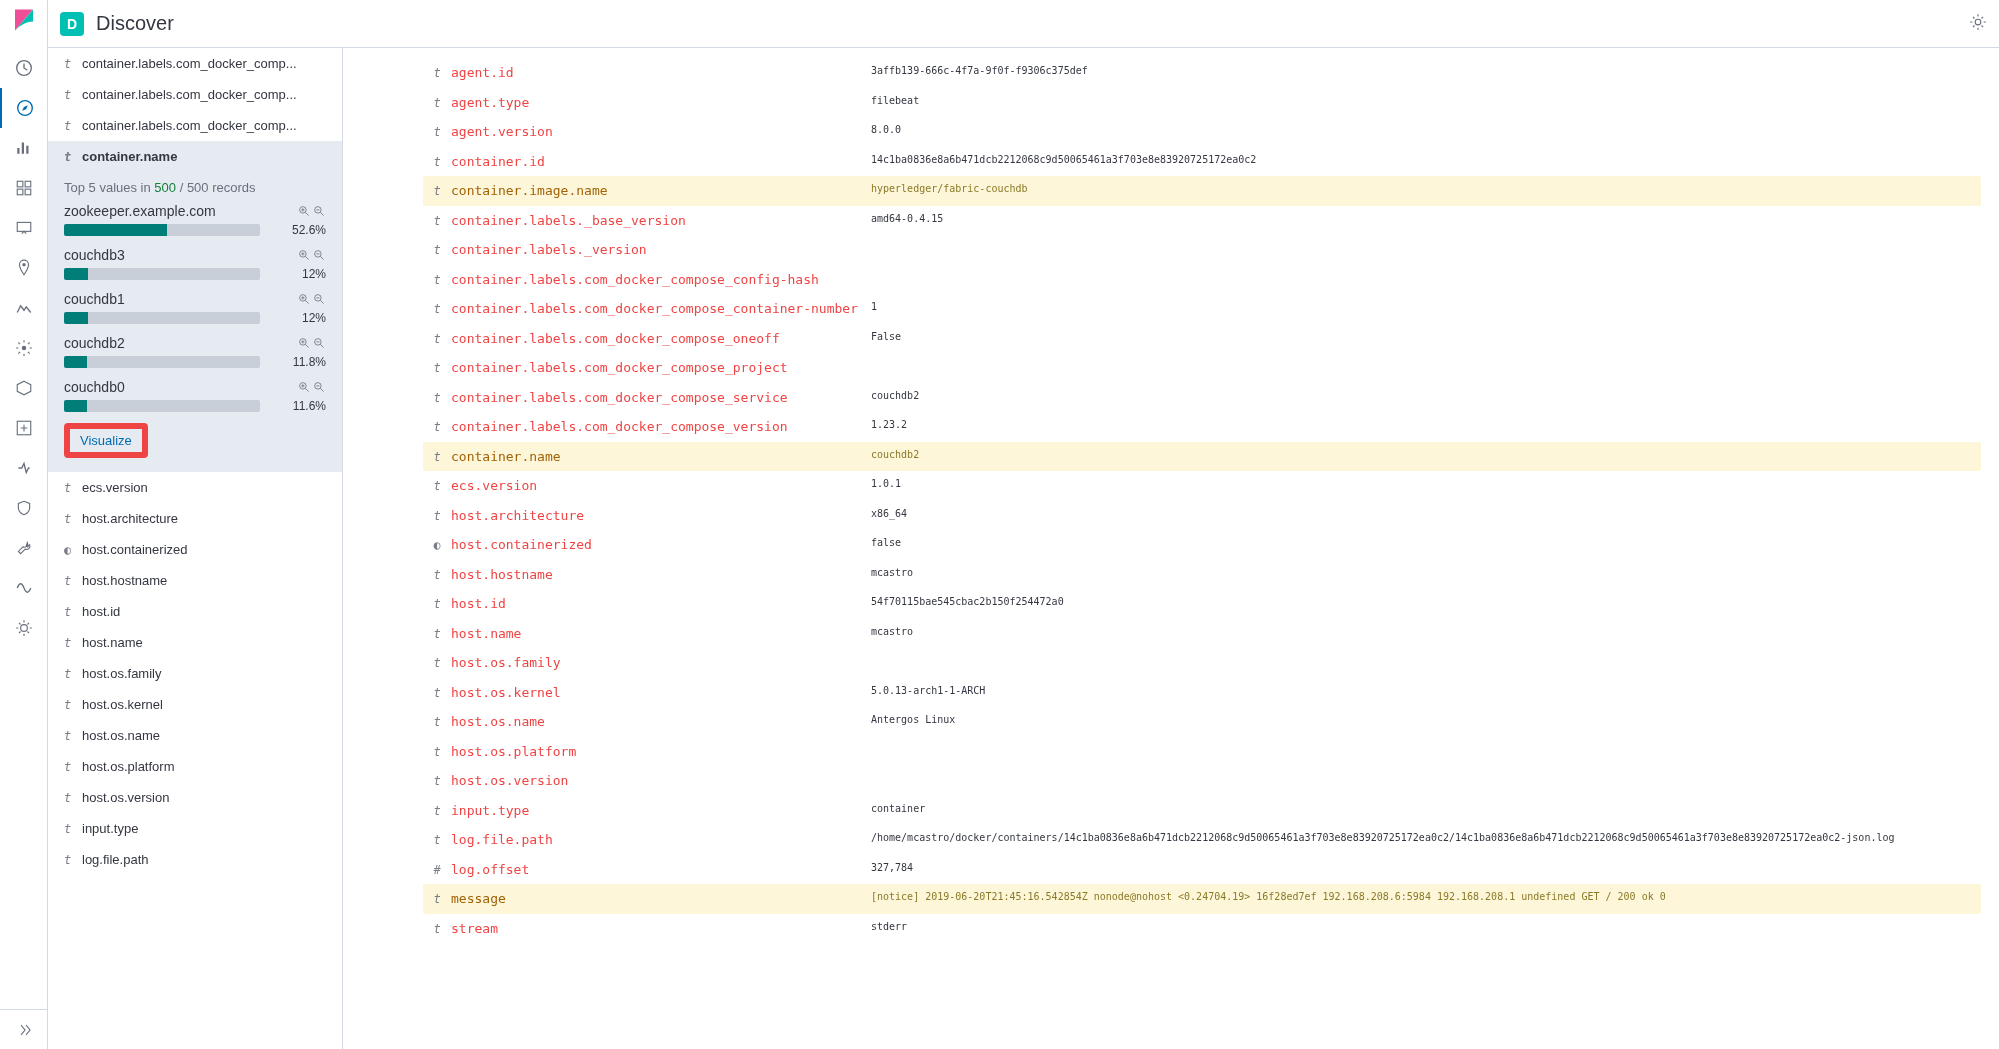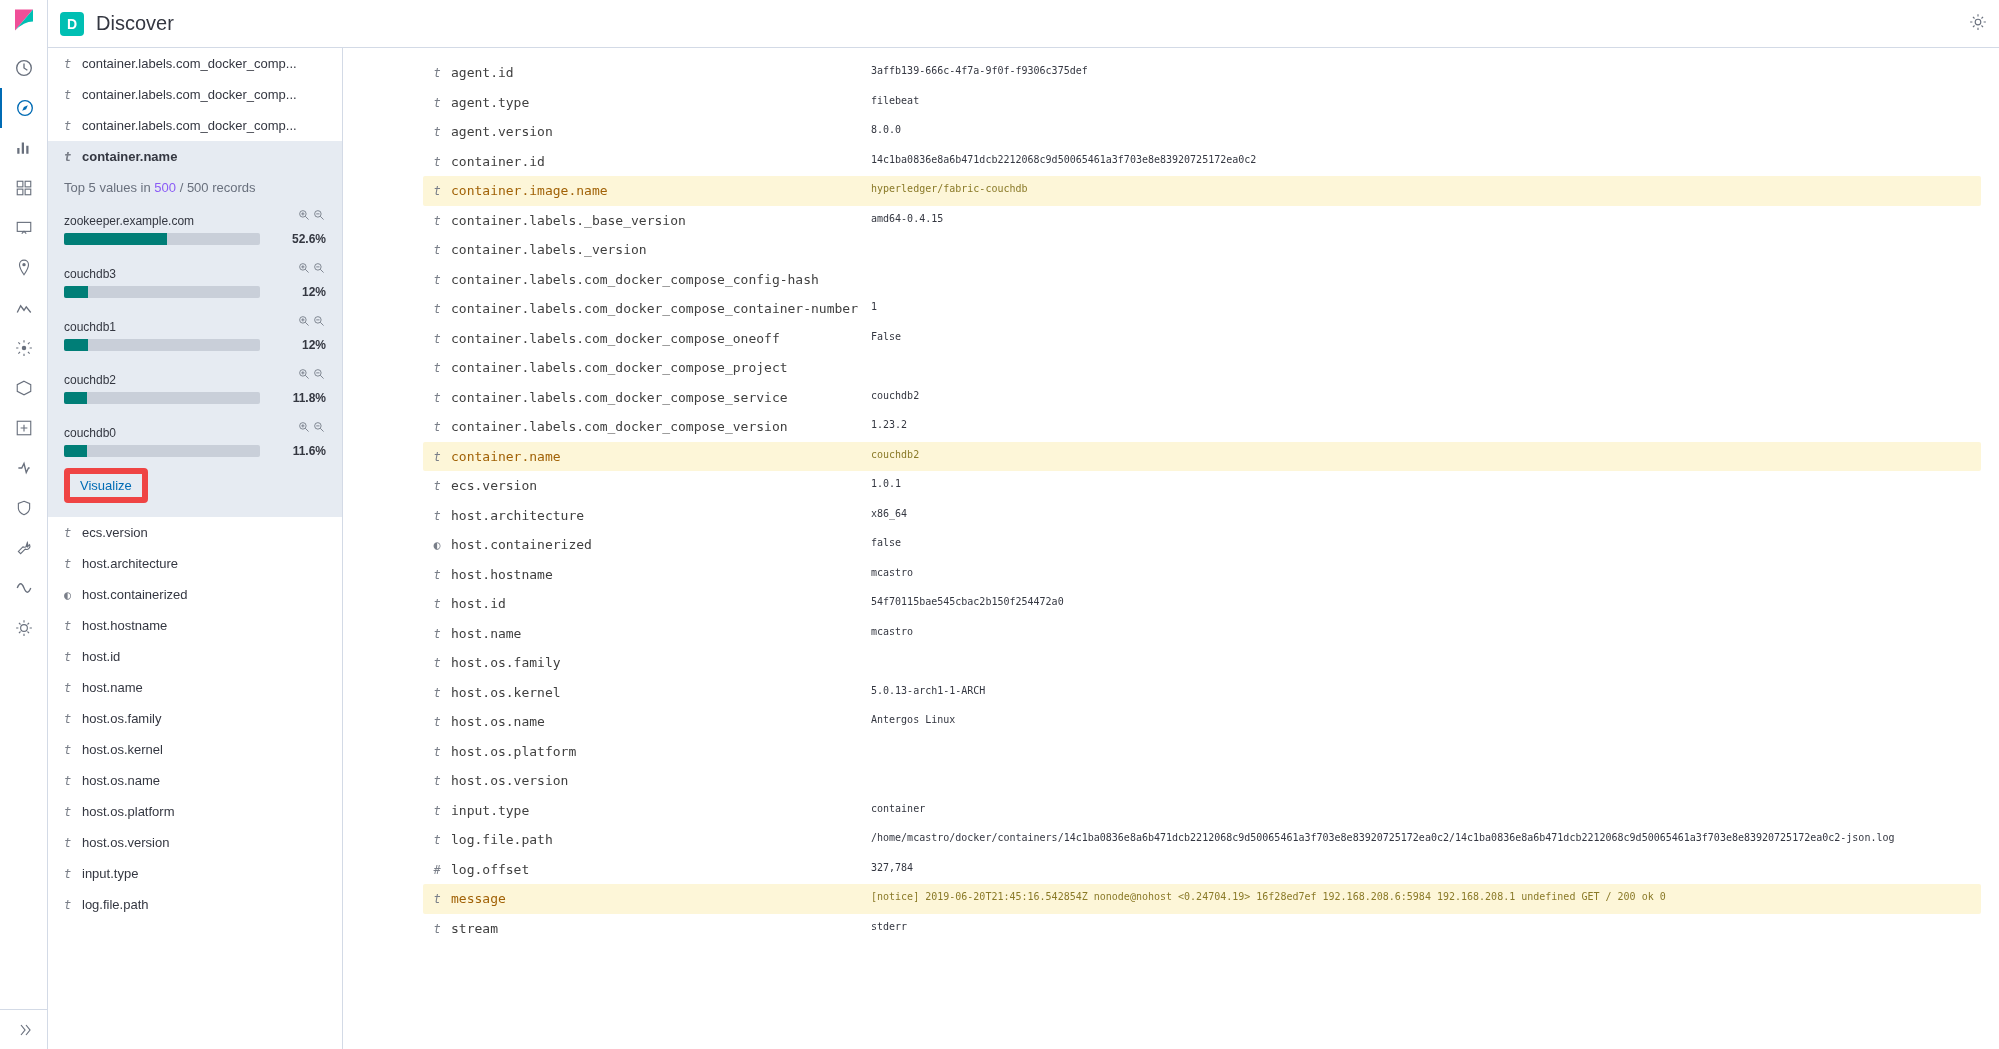--- a/index.html
+++ b/index.html
@@ -68,46 +68,46 @@
 }
 .field-name-txt {
   flex:1; white-space:nowrap; overflow:hidden; text-overflow:ellipsis;
 }
 .field-item.selected { background:#e6ebf2; font-weight:600; }
 .field-item.selected + .details-panel { display:block; }
 .details-panel {
   background:#e6ebf2; padding: 8px 16px 14px 16px; font-size:13px;
 }
 .details-summary { color:#69707d; margin-bottom:8px; }
-.details-summary .link { color:#8b5cf6; }
+.details-summary .link { color:#15803d; }
 .top-value { margin-bottom:10px; }
 .top-value .tv-head { display:flex; align-items:center; }
-.top-value .tv-name { flex:1; font-size:12px;margin-top:11px; }
+.top-value .tv-name { flex:1; font-size:14px; }
 .top-value .tv-icons { color:#69707d; display:flex; gap:2px; }
 .top-value .tv-icons svg { width:13px; height:13px; cursor:pointer; }
-.tv-bar-row { display:flex; align-items:center; gap:24px; margin-top:4px;font-weight:bold; }
+.tv-bar-row { display:flex; align-items:center; gap:24px; margin-top:4px; }
 .tv-bar-bg { flex:1; height:12px; background:#c9cfd9; border-radius:2px; overflow:hidden; }
 .tv-bar-fg { height:100%; background:#007e77; }
 .tv-pct { font-size:12px; color:#343741; min-width:42px; text-align:right; }
 .visualize-btn {
   border:6px solid #ef4444; color:#006bb4; background:transparent;
   padding:4px 10px; border-radius:4px; font-size:13px; cursor:pointer;
 }
 
 
 .doc-area { flex:1; overflow-y:auto; padding: 10px 18px 24px 80px; }
 .doc-row { display:flex; align-items:flex-start; padding:5px 0; line-height:1.5; }
 .doc-row.highlight { background:#fdf6d8; border-radius:2px; }
 .doc-type {
   width:28px; font-family:monospace; font-style:italic; color:#7a7f89; font-size:12px;
   padding-top:1px; text-align:center;
 }
 .doc-field {
   width:420px; font-family: "SFMono-Regular", Menlo, Consolas, monospace;
-  color:#404040; font-size:13px; padding-right:12px;
+  color:#ef4444; font-size:13px; padding-right:12px;
   white-space:nowrap; overflow:hidden; text-overflow:ellipsis;
 }
 .doc-row.highlight .doc-field { color:#a16207; }
 .doc-value {
   flex:1; font-family: "SFMono-Regular", Menlo, Consolas, monospace;
   color:#343741; font-size:10px; word-break:break-all;
 }
 .doc-row.highlight .doc-value { color:#8a7a28; }
 </style>
 </head>

